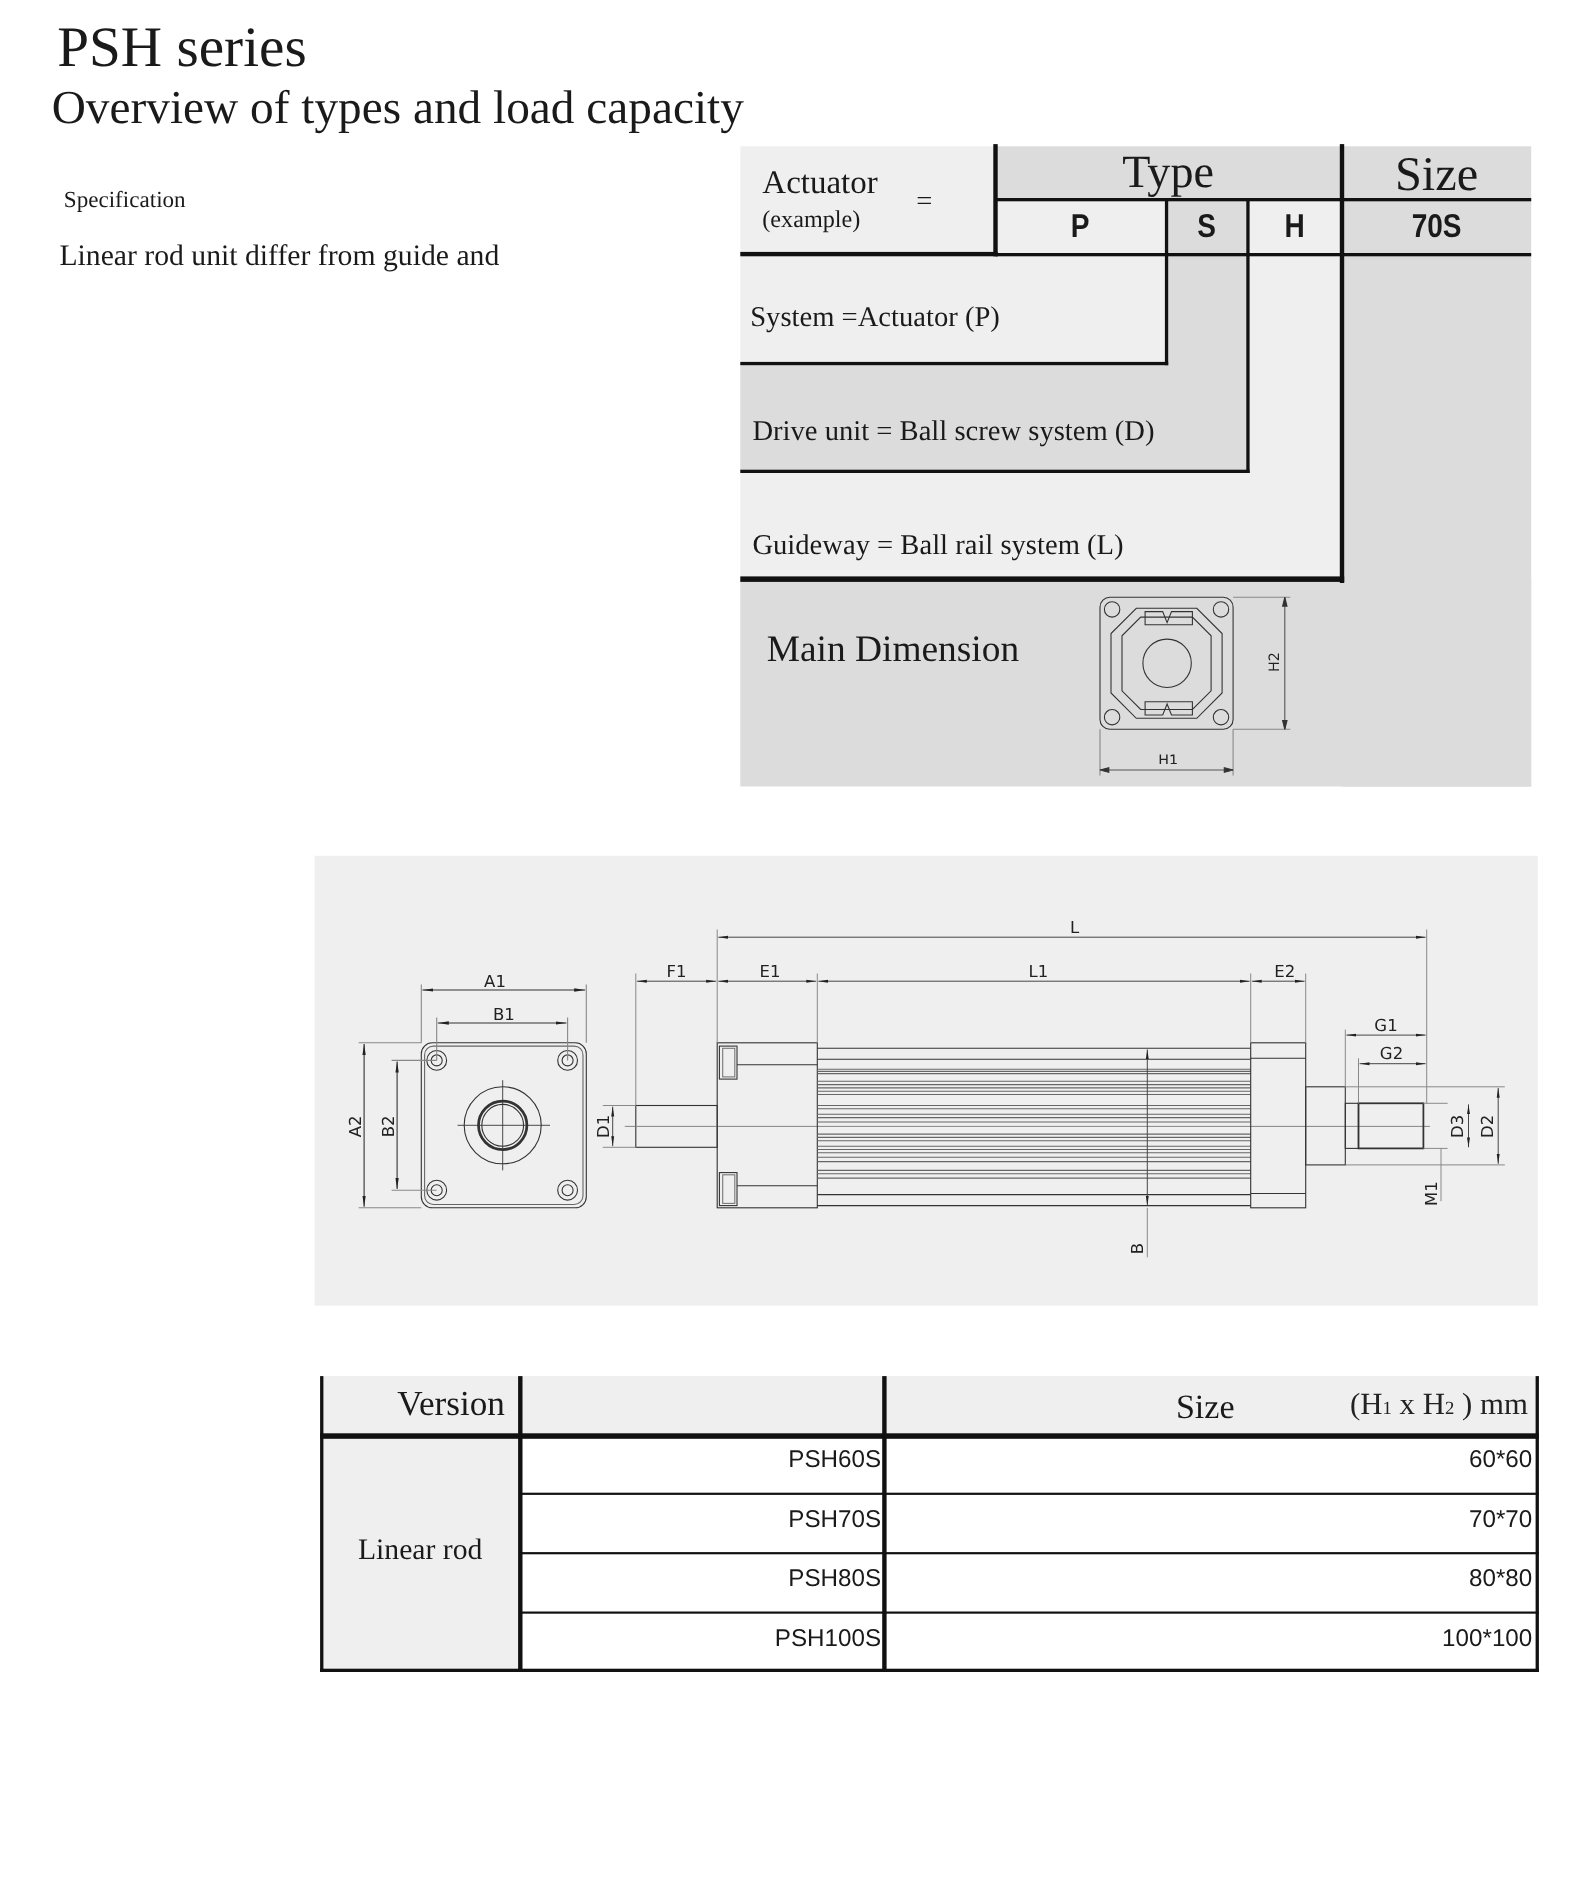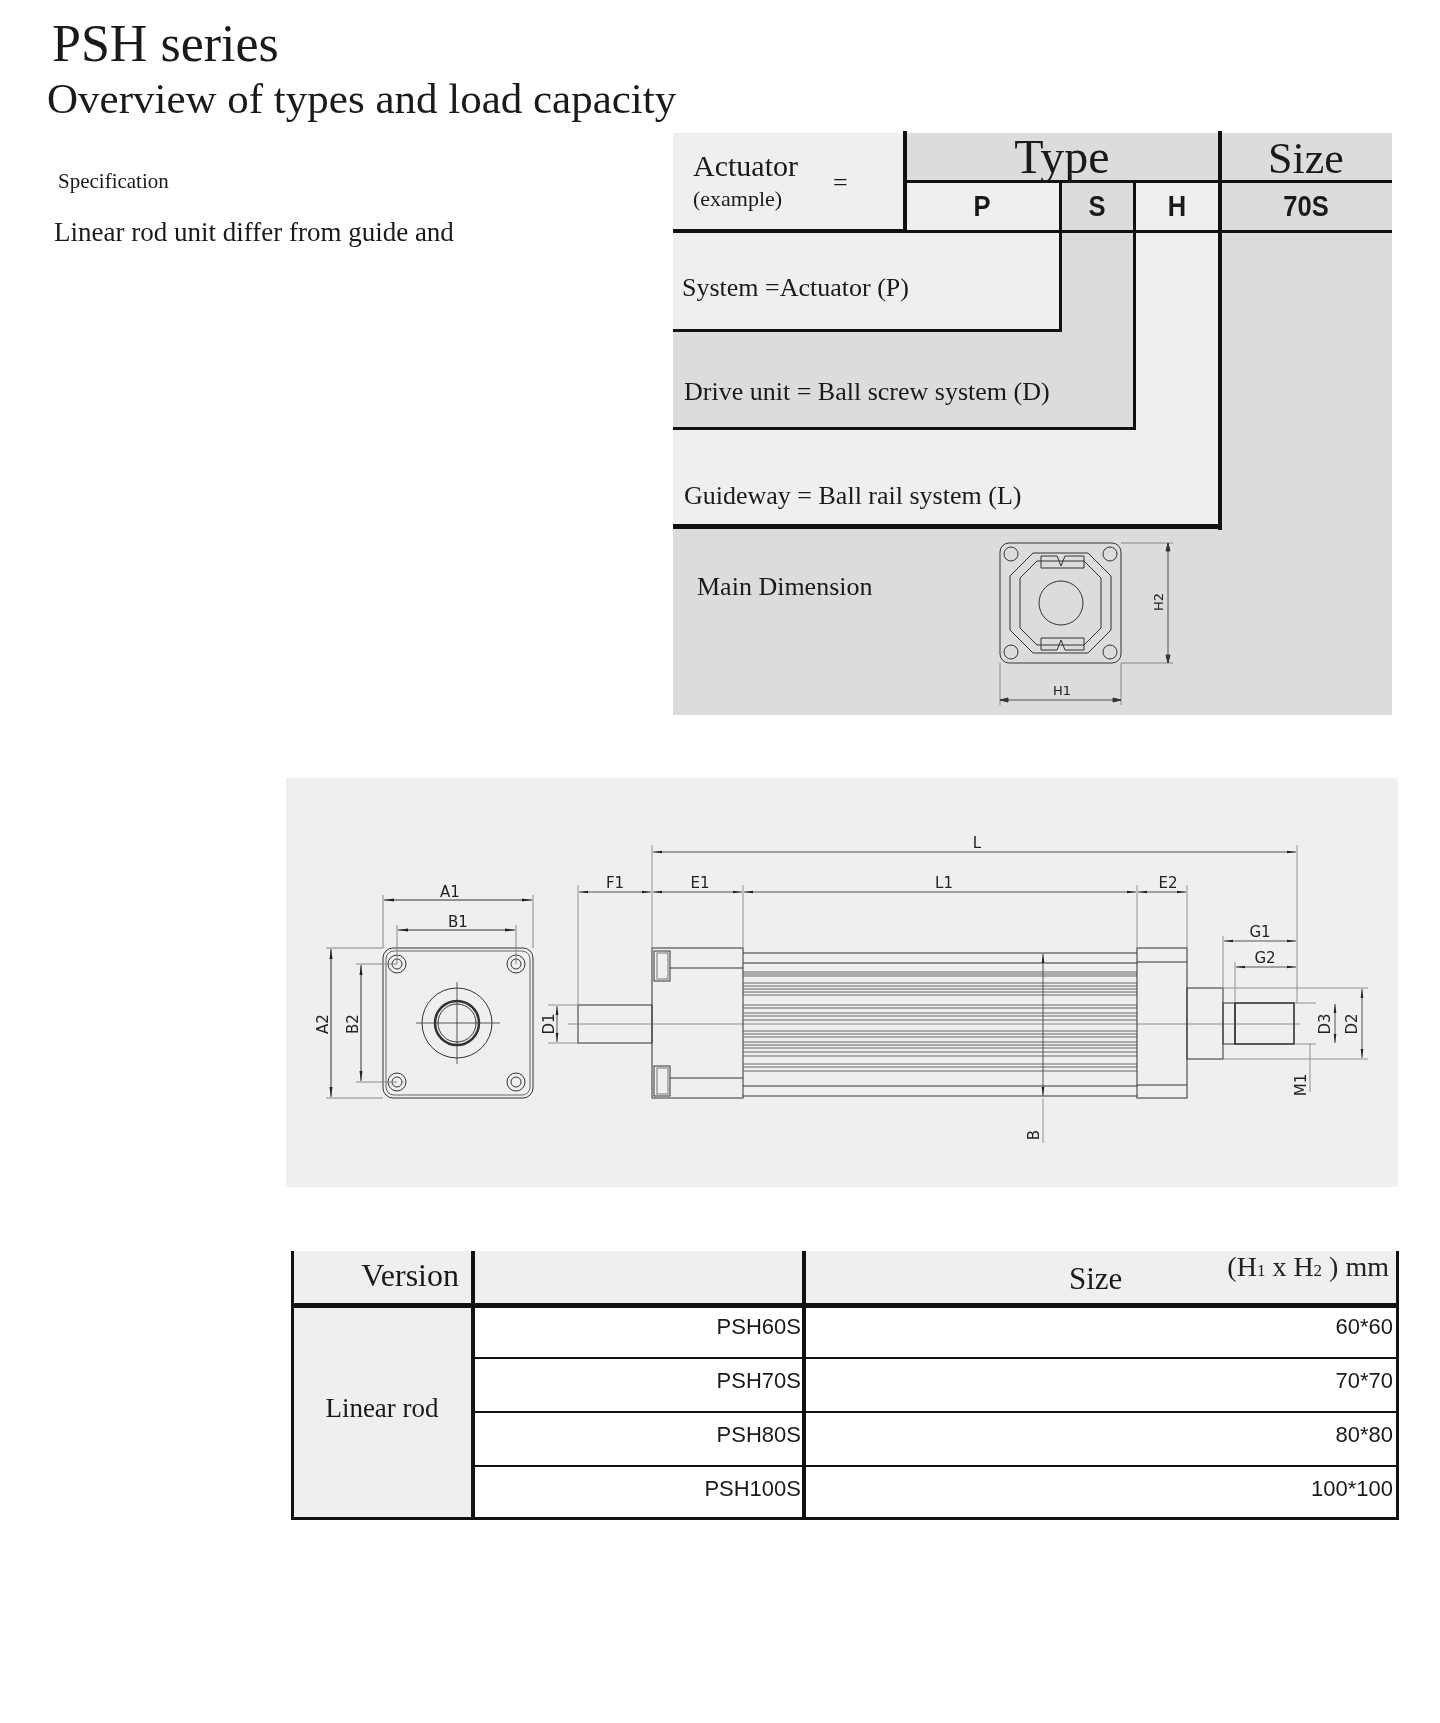--- a/index.html
+++ b/index.html
@@ -62,30 +62,30 @@
   <div class="vline" style="left:386px;top:49px;width:3px;height:150px;"></div>
   <div class="hline" style="left:0;top:196px;width:389px;height:3px;"></div>
   <div class="vline" style="left:460px;top:49px;width:3px;height:248px;"></div>
   <div class="hline" style="left:0;top:294px;width:463px;height:3px;"></div>
   <div class="vline" style="left:545px;top:-2px;width:4px;height:399px;"></div>
   <div class="hline" style="left:0;top:391px;width:549px;height:5px;"></div>
 
   <div class="label serif" style="left:20px;top:16px;font-size:30px;">Actuator</div>
   <div class="label serif" style="left:20px;top:53px;font-size:22px;">(example)</div>
   <div class="label serif" style="left:160px;top:35px;font-size:26px;">=</div>
-  <div class="label serif" style="left:231px;width:316px;top:0px;font-size:48px;text-align:center;line-height:48px;">Type</div>
+  <div class="label serif" style="left:231px;width:316px;top:0px;font-size:42px;text-align:center;line-height:48px;">Type</div>
   <div class="label serif" style="left:547px;width:172px;top:0px;font-size:44px;text-align:center;line-height:52px;">Size</div>
   <div class="code-letter" style="left:231px;width:156px;top:56px;">P</div>
   <div class="code-letter" style="left:387px;width:74px;top:56px;">S</div>
   <div class="code-letter" style="left:461px;width:86px;top:56px;">H</div>
   <div class="code-letter" style="left:547px;width:172px;top:56px;">70S</div>
   <div class="label serif" style="left:9px;top:140px;font-size:26px;">System =Actuator (P)</div>
   <div class="label serif" style="left:11px;top:348px;font-size:26px;">Guideway = Ball rail system (L)</div>
   <div class="label serif" style="left:11px;top:244px;font-size:26px;">Drive unit = Ball screw system (D)</div>
-  <div class="label serif" style="left:24px;top:439px;font-size:26px;">Main Dimension</div>
+  <div class="label serif" style="left:24px;top:439px;font-size:34px;">Main Dimension</div>
 
   <svg class="abs" style="left:300px;top:400px;" width="240" height="182">
     <g fill="none" stroke="#333" stroke-width="1">
       <rect x="27" y="10" width="121" height="120" rx="9"></rect>
       <circle cx="38" cy="21" r="7"></circle>
       <circle cx="137" cy="21" r="7"></circle>
       <circle cx="38" cy="119" r="7"></circle>
       <circle cx="137" cy="119" r="7"></circle>
       <path d="M60 20 L115 20 L138 43 L138 97 L115 120 L60 120 L37 97 L37 43 Z"></path>
       <path d="M64 28 L111 28 L128 45 L128 95 L111 112 L64 112 L47 95 L47 45 Z"></path>
@@ -263,21 +263,21 @@
   <div class="vline" style="left:1105px;top:0;width:3px;height:269px;"></div>
   <div class="hline" style="left:0;top:52px;width:1108px;height:5px;"></div>
   <div class="hline" style="left:182px;top:106px;width:926px;height:2px;"></div>
   <div class="hline" style="left:182px;top:160px;width:926px;height:2px;"></div>
   <div class="hline" style="left:182px;top:214px;width:926px;height:2px;"></div>
   <div class="hline" style="left:0;top:266px;width:1108px;height:3px;"></div>
 
   <div class="label serif" style="left:0;width:168px;top:6px;font-size:32px;text-align:right;">Version</div>
   <div class="label serif" style="left:182px;width:329px;top:6px;font-size:32px;"></div>
   <div class="label serif" style="left:778px;top:10px;font-size:31px;">Size</div>
-  <div class="label serif" style="right:10px;top:0;font-size:28px;color:#222;"><span>(H</span><span style="font-size:17px;">1</span><span> x </span><span>H</span><span style="font-size:17px;">2</span><span> ) mm</span></div>
+  <div class="label serif" style="right:10px;top:10px;font-size:28px;color:#222;"><span>(H</span><span style="font-size:17px;">1</span><span> x </span><span>H</span><span style="font-size:17px;">2</span><span> ) mm</span></div>
 
   <div class="label serif" style="left:0;width:182px;top:142px;font-size:27px;text-align:center;">Linear rod</div>
 
   <div class="tval" style="right:598px;top:63px;">PSH60S</div>
   <div class="tval" style="right:6px;top:63px;">60*60</div>
   <div class="tval" style="right:598px;top:117px;">PSH70S</div>
   <div class="tval" style="right:6px;top:117px;">70*70</div>
   <div class="tval" style="right:598px;top:171px;">PSH80S</div>
   <div class="tval" style="right:6px;top:171px;">80*80</div>
   <div class="tval" style="right:598px;top:225px;">PSH100S</div>

